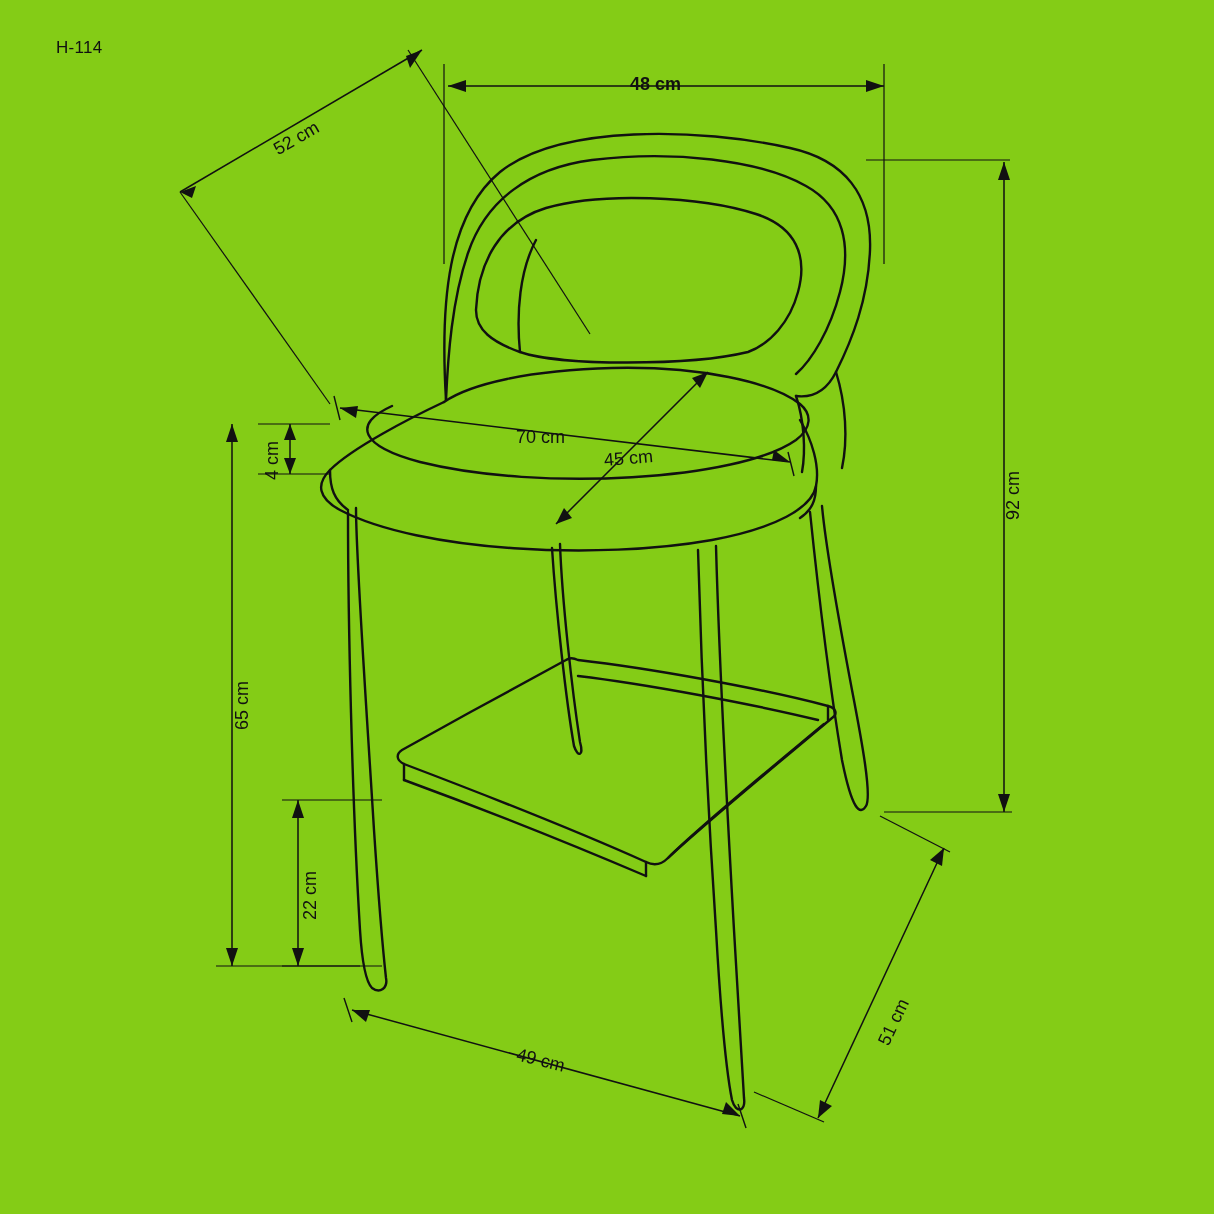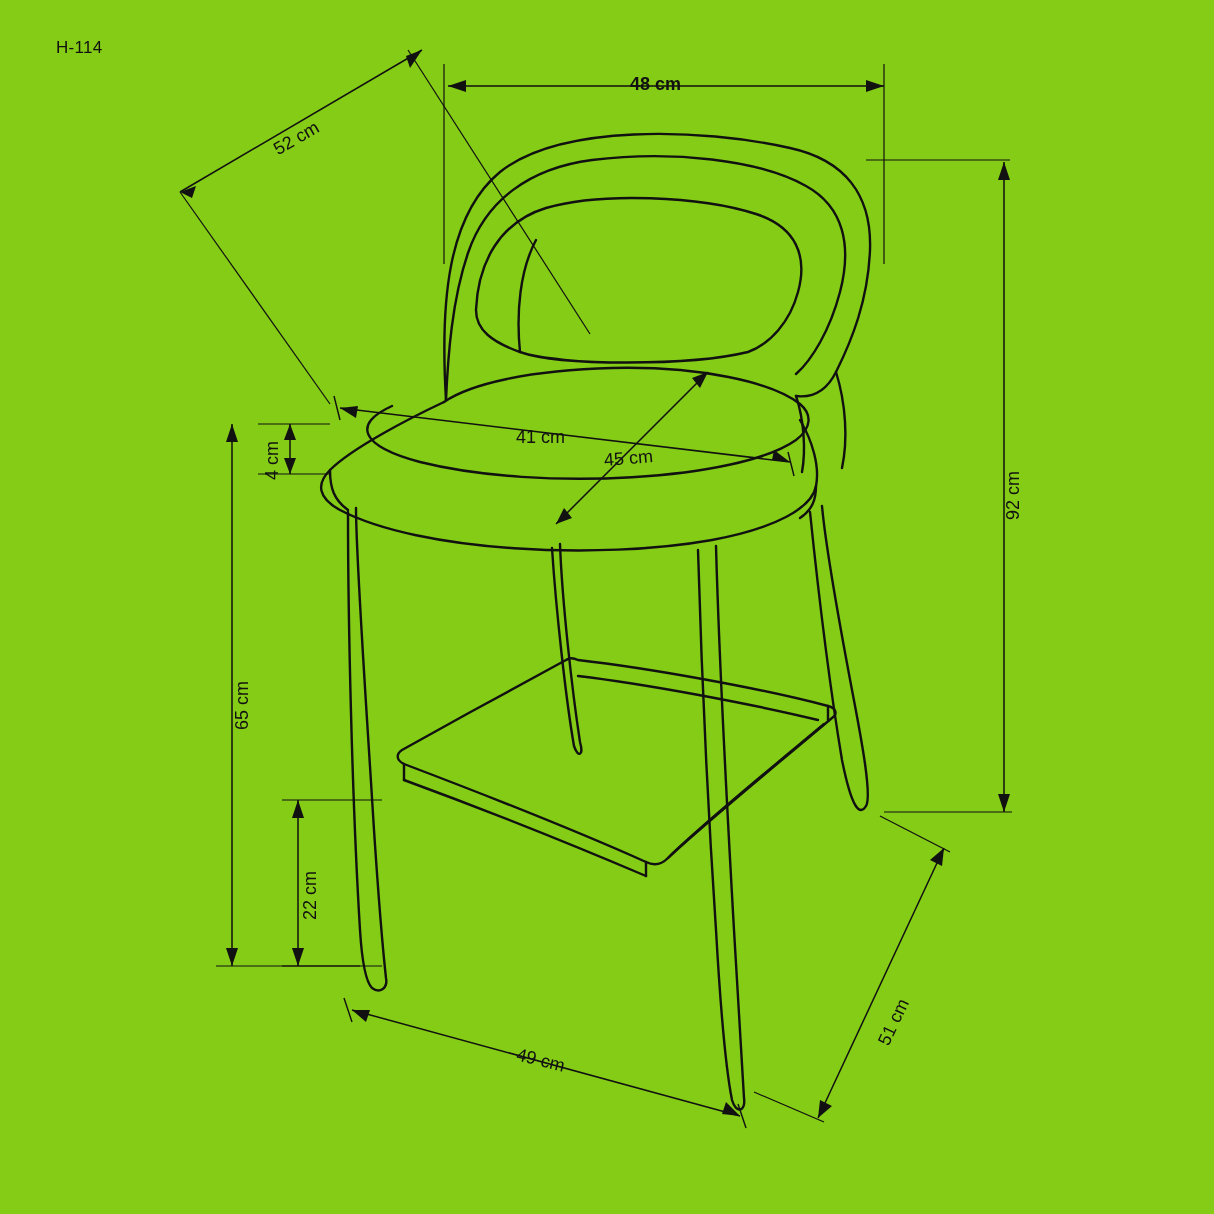--- a/index.html
+++ b/index.html
@@ -189,21 +189,21 @@
         <line x1="880" y1="816" x2="950" y2="852" stroke-width="1.2"></line>
         <line x1="754" y1="1092" x2="824" y2="1122" stroke-width="1.2"></line>
       </g>
     </g>
   </svg>
 
   <div class="dim-label" style="left:272px; top:128px; transform:rotate(-30deg);">52 cm</div>
 
   <div class="dim-label" style="left:630px; top:74px;font-weight:bold;">48 cm</div>
 
-  <div class="dim-label" style="left:516px; top:427px;">41 cm</div>
+  <div class="dim-label" style="left:516px; top:427px;">70 cm</div>
 
   <div class="dim-label" style="left:604px; top:448px; transform:rotate(-5deg);">45 cm</div>
 
   <div class="dim-label rot90" style="left:262px; top:480px;">4 cm</div>
 
   <div class="dim-label rot90" style="left:1003px; top:520px;">92 cm</div>
 
   <div class="dim-label rot90" style="left:232px; top:730px;">65 cm</div>
 
   <div class="dim-label rot90" style="left:300px; top:920px;">22 cm</div>

